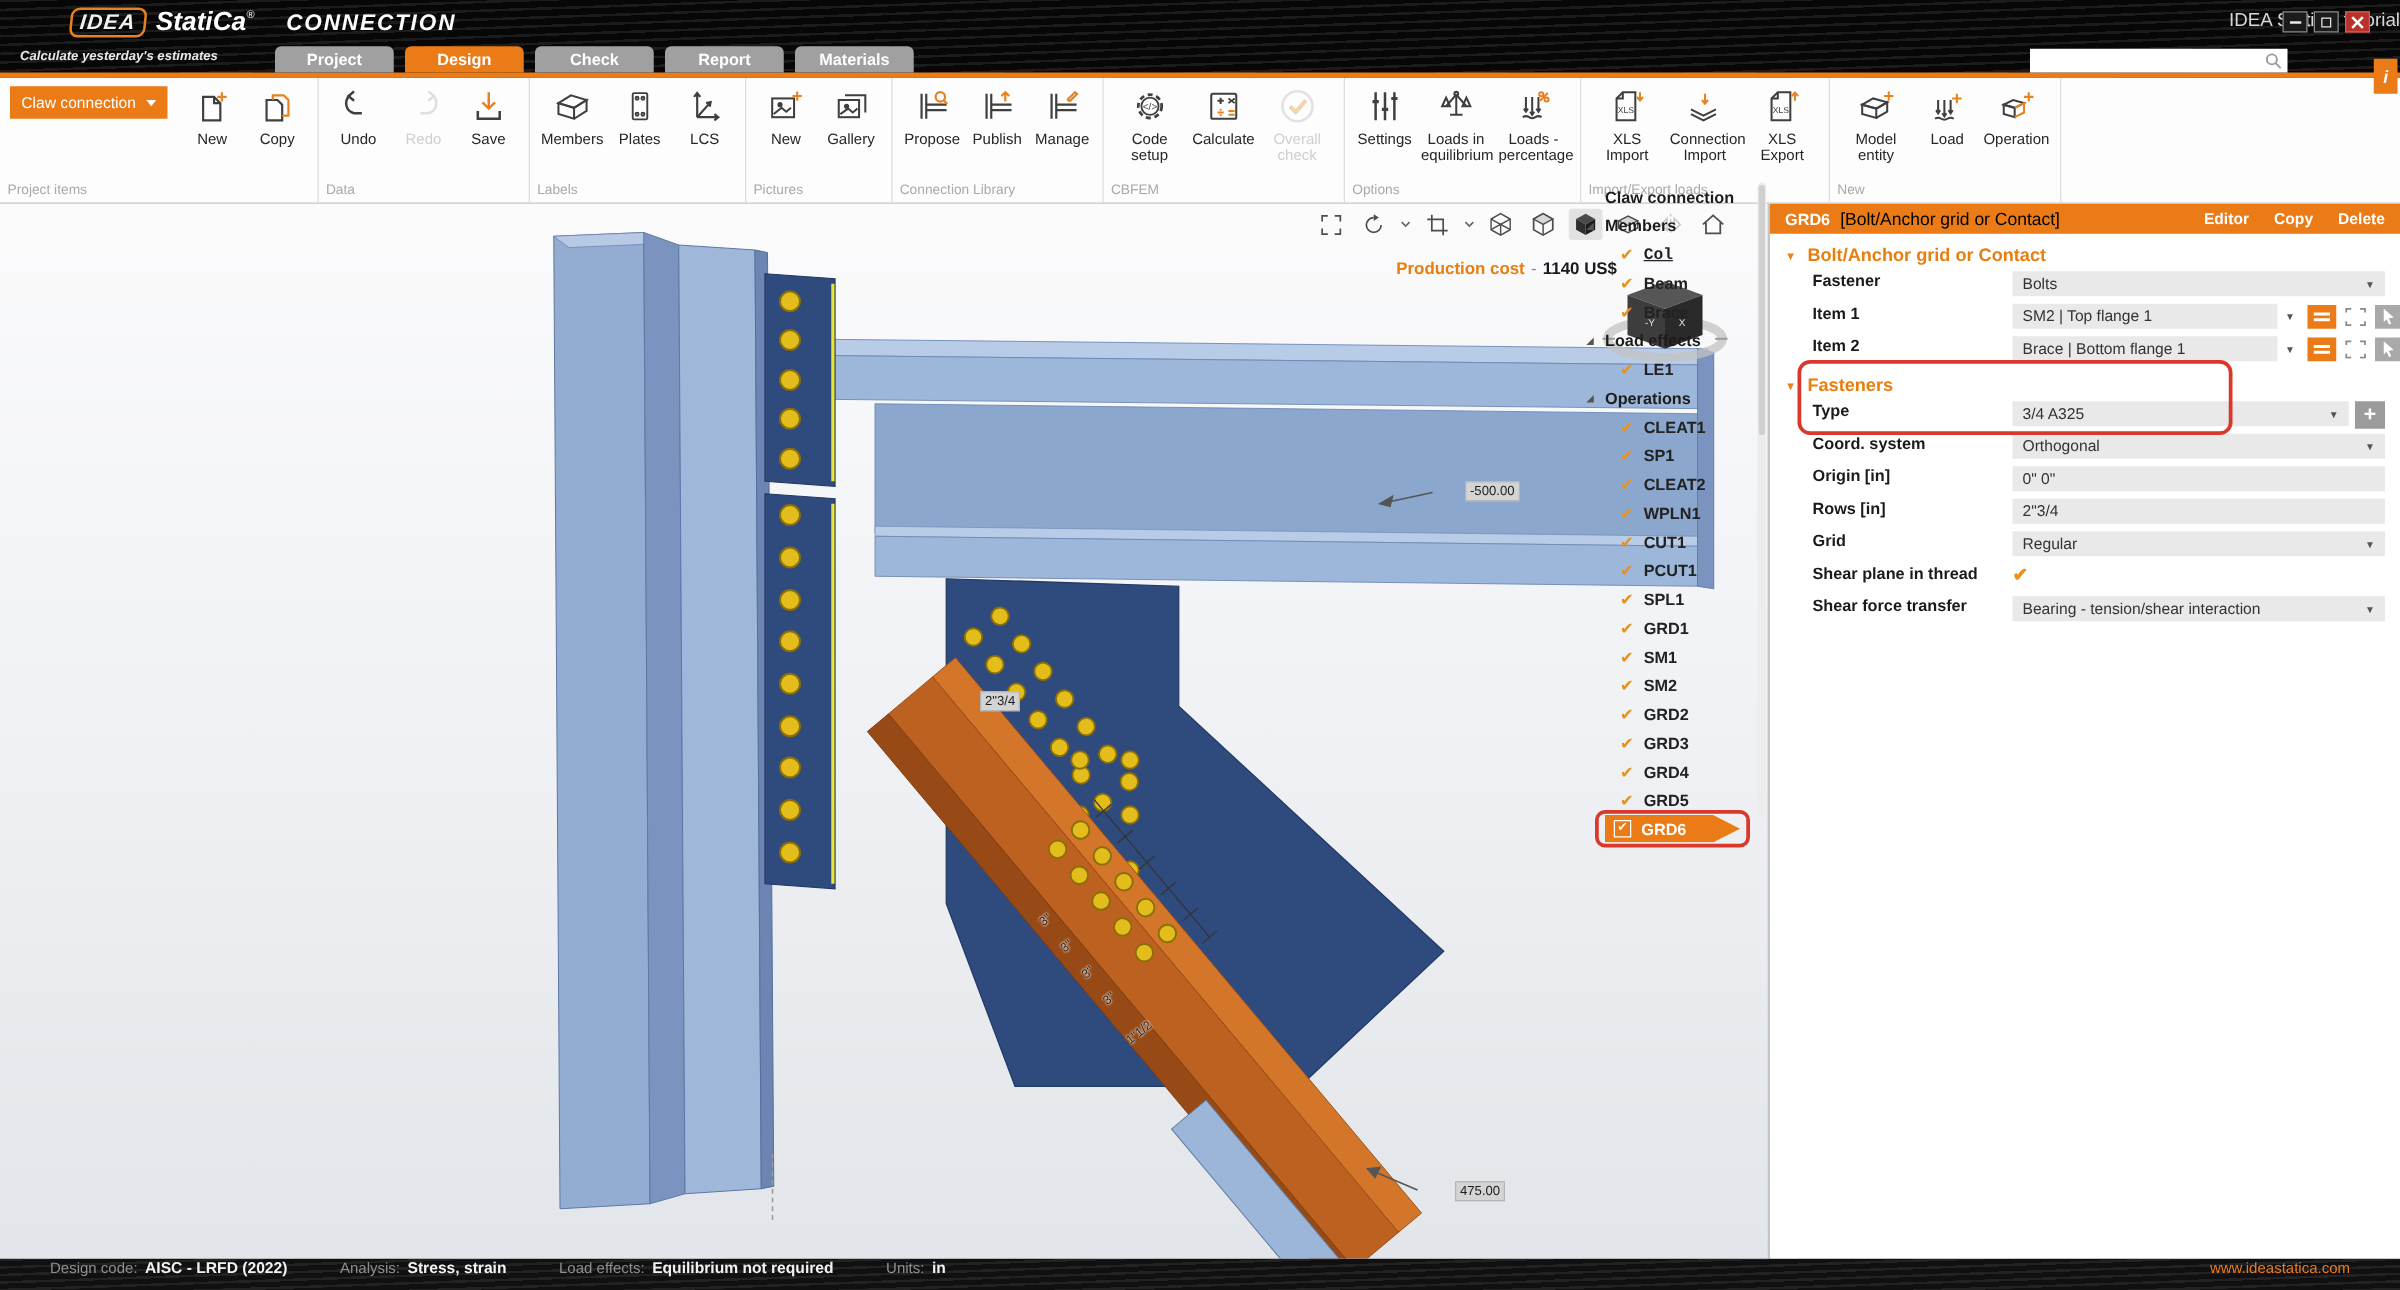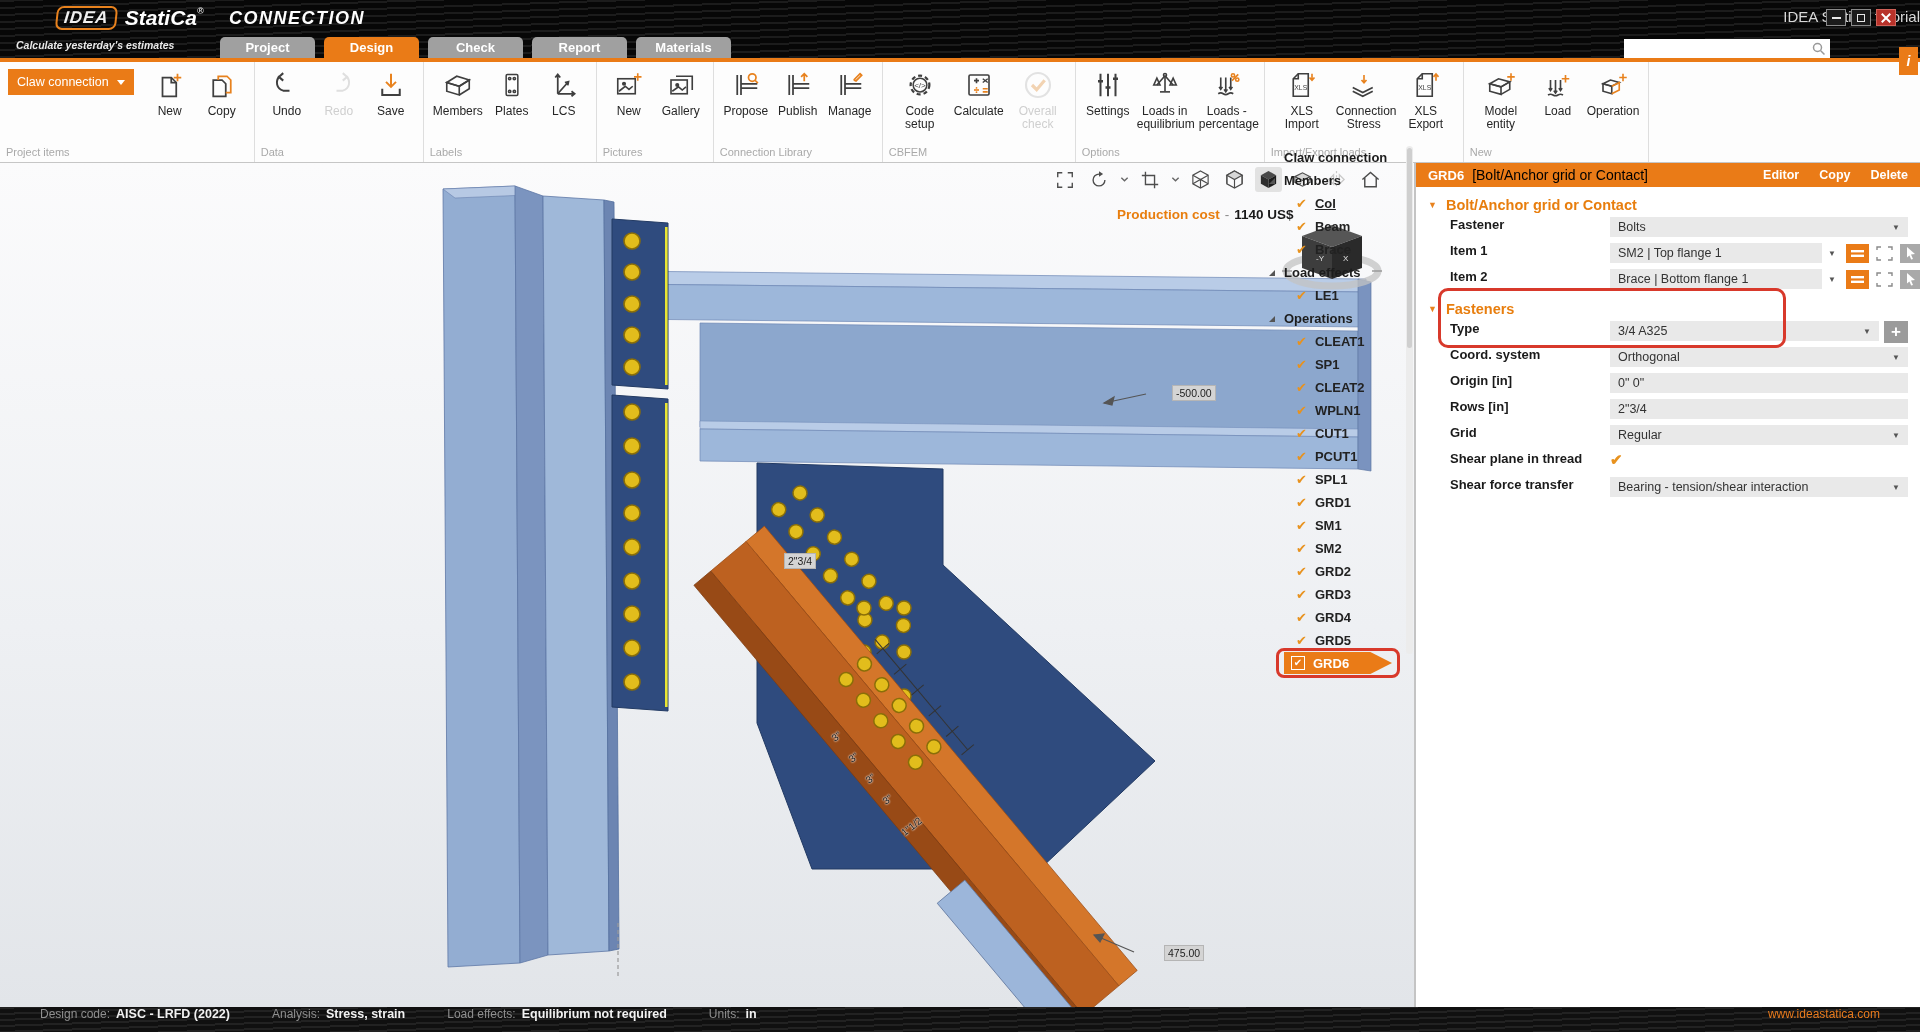--- a/index.html
+++ b/index.html
@@ -75,21 +75,21 @@
   .scene { position:absolute; left:0; top:0; }
 
   
   .tree { position:absolute; left:1262px; top:146px; width:142px; z-index:4; font-size:13px; color:#1c1c1c; }
   .troot { font-weight:bold; height:23px; display:flex; align-items:center; padding-left:22px; }
   .tsect { font-weight:bold; height:23px; display:flex; align-items:center; gap:9px; padding-left:7px; cursor:pointer; }
   .texp { width:0; height:0; border-bottom:6px solid #555; border-left:6px solid transparent; }
   .titem { height:23px; display:flex; align-items:center; gap:8px; padding-left:34px; cursor:pointer; position:relative; }
   .tcheck { color:#e8921e; font-size:13px; line-height:1; }
   .titem .tlabel { font-weight:bold; color:#222; }
-  .tlabel.underline { text-decoration:underline; }
+  .tlabel.underline { text-decoration:underline;font-family:Liberation Mono, monospace; }
   .grd6-red { position:absolute; left:14px; top:-4px; width:124px; height:30px; border:3px solid #d8392b; border-radius:8px; z-index:1; }
   .grd6-arrow { position:absolute; left:22px; top:0px; width:108px; height:22px; background:#ea7b17;
     clip-path:polygon(0 0,80% 0,100% 50%,80% 100%,0 100%); display:flex; align-items:center; gap:8px; padding-left:7px; z-index:2; cursor:pointer; }
   .grd6-check { width:14px; height:14px; border:1.5px solid #fff; display:flex; align-items:center; justify-content:center;
     color:#fff; font-size:10px; line-height:1; }
   .grd6-label { color:#fff; font-weight:bold; font-size:13px; }
   .tree-scroll { position:absolute; left:1406px; top:146px; width:7px; height:508px; background:#ececec; border-radius:4px; z-index:4; }
   .tree-scroll .thumb { position:absolute; left:1px; top:2px; width:5px; height:200px; background:#cfcfcf; border-radius:3px; }
 
   
@@ -431,21 +431,21 @@
             </span>
           <span class="rlabel">XLS Import</span>
         </div>
         <div class="rbtn narrow">
           <span class="ricon">
               <svg width="34" height="30" viewBox="0 0 24 24" fill="none" stroke="currentColor" stroke-width="1.3">
                 <path d="M3 14 L11 18 L19 14 M3 17 L11 21 L19 17"></path>
                 <path d="M12 4 V10 M10 8 L12 10.3 L14 8" stroke="#e8821e"></path>
               </svg>
             </span>
-          <span class="rlabel">Connection Stress</span>
+          <span class="rlabel">Connection Import</span>
         </div>
         <div class="rbtn narrow">
           <span class="ricon">
               <svg width="32" height="30" viewBox="0 0 24 24" fill="none" stroke="currentColor" stroke-width="1.3">
                 <path d="M5 7 L9 3 L17 3 L17 21 L5 21 Z"></path>
                 <path d="M9 3 V7 H5"></path>
                 <text x="11" y="16" font-size="5.5" text-anchor="middle" fill="currentColor" stroke="none" font-family="Liberation Sans, sans-serif">XLS</text>
                 <path d="M20 8.5 V3.5 M18 5.5 L20 3.2 L22 5.5" stroke="#e8821e"></path>
               </svg>
             </span>

